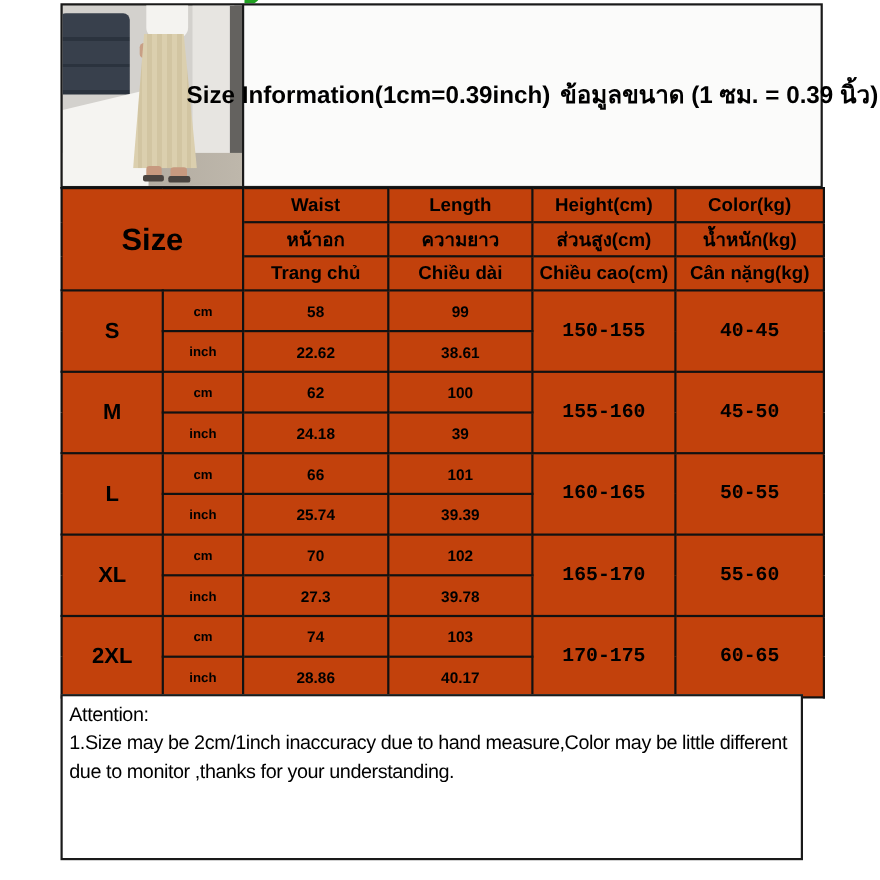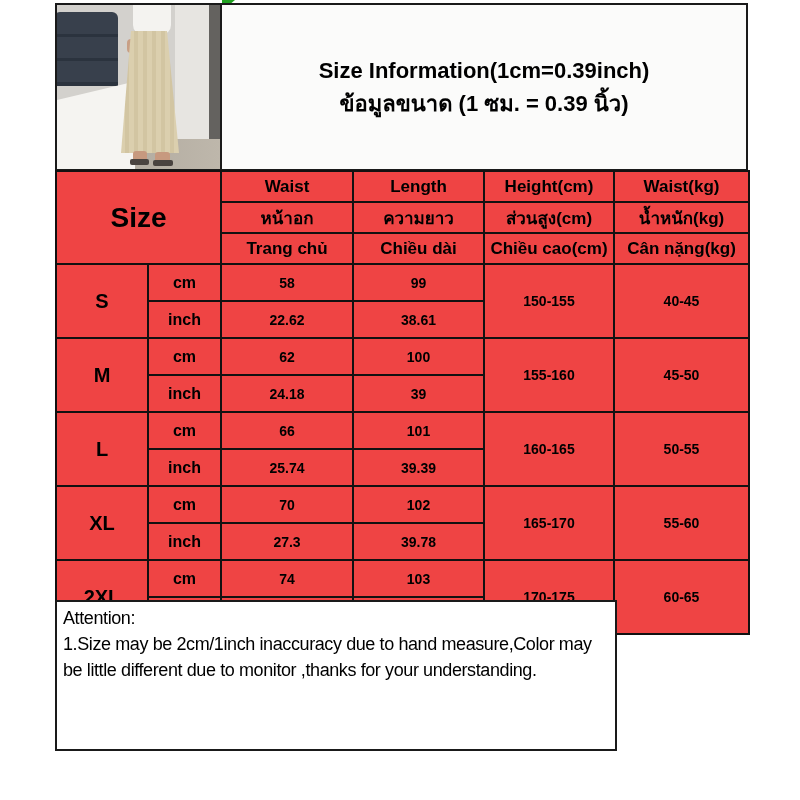--- a/index.html
+++ b/index.html
@@ -22,38 +22,38 @@
     clip-path:polygon(74px 26px,110px 26px,122px 148px,64px 148px);
     background:repeating-linear-gradient(90deg,#dbcfae 0 5px,#d2c5a2 5px 9px);}
   .ph-foot-l{position:absolute;left:76px;top:146px;width:14px;height:12px;background:#c7997f;border-radius:3px;}
   .ph-foot-r{position:absolute;left:98px;top:147px;width:15px;height:12px;background:#c7997f;border-radius:3px;}
   .ph-sandal-l{position:absolute;left:73px;top:154px;width:19px;height:6px;background:#4a4440;border-radius:2px;}
   .ph-sandal-r{position:absolute;left:96px;top:155px;width:20px;height:6px;background:#4a4440;border-radius:2px;}
 
   .green-marker{position:absolute;left:222px;top:0;width:13px;height:11px;clip-path:polygon(0 0,100% 0,0 100%);}
 
   .title-box{position:absolute;left:220px;top:3px;width:528px;height:168px;border:2px solid #1a1a1a;background:#fbfbfa;
-    display:flex;flex-direction:column;justify-content:center;align-items:center;gap:9px;}
+    display:flex;flex-direction:row;justify-content:center;align-items:center;gap:9px;}
   .title-line{font-weight:bold;font-size:22px;line-height:24px;white-space:nowrap;}
 
   
   table.size-table{position:absolute;left:55px;top:170px;width:693px;border-collapse:collapse;table-layout:fixed;}
-  table.size-table td{border:2px solid #111;text-align:center;vertical-align:middle;font-weight:bold;padding:0;background:#ef4444;}
+  table.size-table td{border:2px solid #111;text-align:center;vertical-align:middle;font-weight:bold;padding:0;background:#c2410c;}
   tr.hrow{height:31px;}
   tr.drow{height:37px;}
   td.hcell{font-size:17px;background:#fbfbfa;}
   td.size-span{background:#e8e8e8;font-size:28px;font-weight:bold;}
   td.size-cell{background:#e0e0e0;font-size:20px;}
   td.shade{background:#f1f1f1;}
-  td.merged{background:#efefef;font-size:14px;}
-  td.unit{font-size:16px;}
+  td.merged{background:#efefef;font-size:18px;font-family:Liberation Mono, monospace;}
+  td.unit{font-size:12px;}
   td.val{font-size:14px;}
 
   
-  .attention-box{position:absolute;left:55px;top:600px;width:562px;height:151px;border:2px solid #1a1a1a;background:#fff;
+  .attention-box{position:absolute;left:55px;top:631px;width:675px;height:151px;border:2px solid #1a1a1a;background:#fff;
     padding:3px 6px;font-size:18px;letter-spacing:-0.4px;line-height:26px;}
 </style>
 </head>
 <body>
 
 <div class="page">
 
   <div class="photo-box">
     <div class="ph-wall-right"></div>
     <div class="ph-dark-edge"></div>
@@ -84,21 +84,21 @@
         <col style="width:131px">
         <col style="width:130px">
         <col style="width:135px">
       </colgroup>
     <tbody>
       <tr class="hrow">
         <td class="size-span" rowspan="3" colspan="2">Size</td>
         <td class="hcell">Waist</td>
         <td class="hcell">Length</td>
         <td class="hcell">Height(cm)</td>
-        <td class="hcell">Waist(kg)</td>
+        <td class="hcell">Color(kg)</td>
       </tr>
       <tr class="hrow">
         <td class="hcell">หน้าอก</td>
         <td class="hcell">ความยาว</td>
         <td class="hcell">ส่วนสูง(cm)</td>
         <td class="hcell">น้ำหนัก(kg)</td>
       </tr>
       <tr class="hrow">
         <td class="hcell">Trang chủ</td>
         <td class="hcell">Chiều dài</td>

